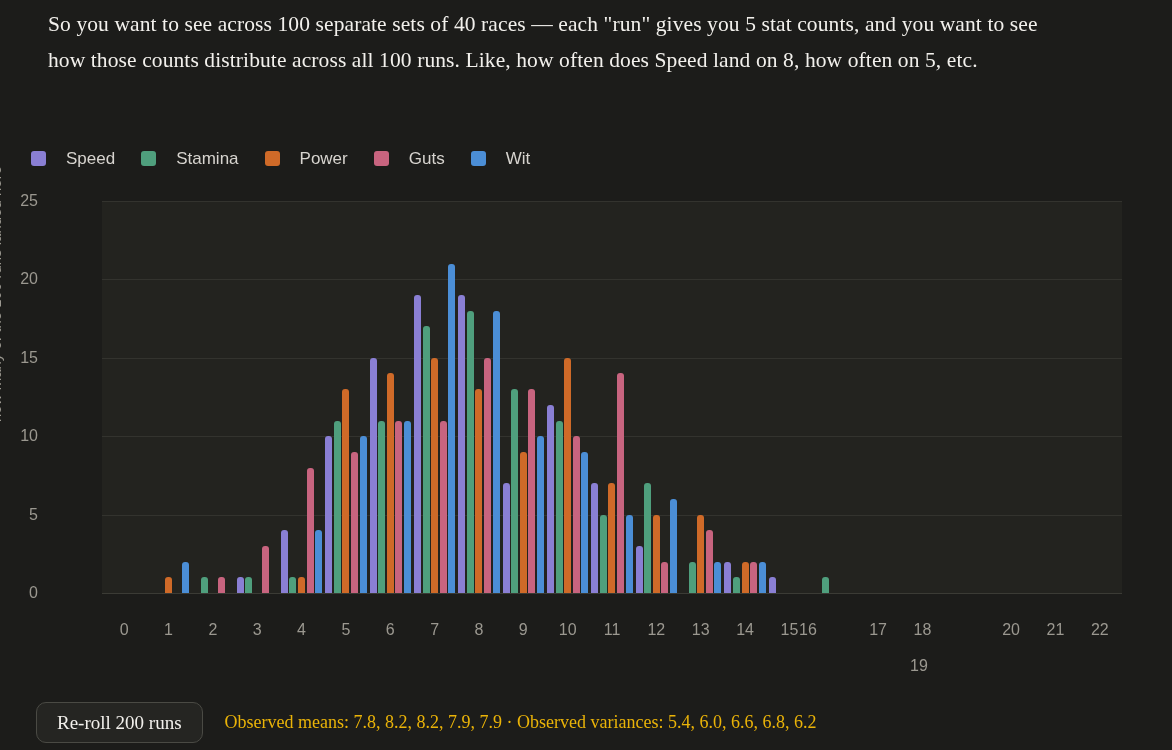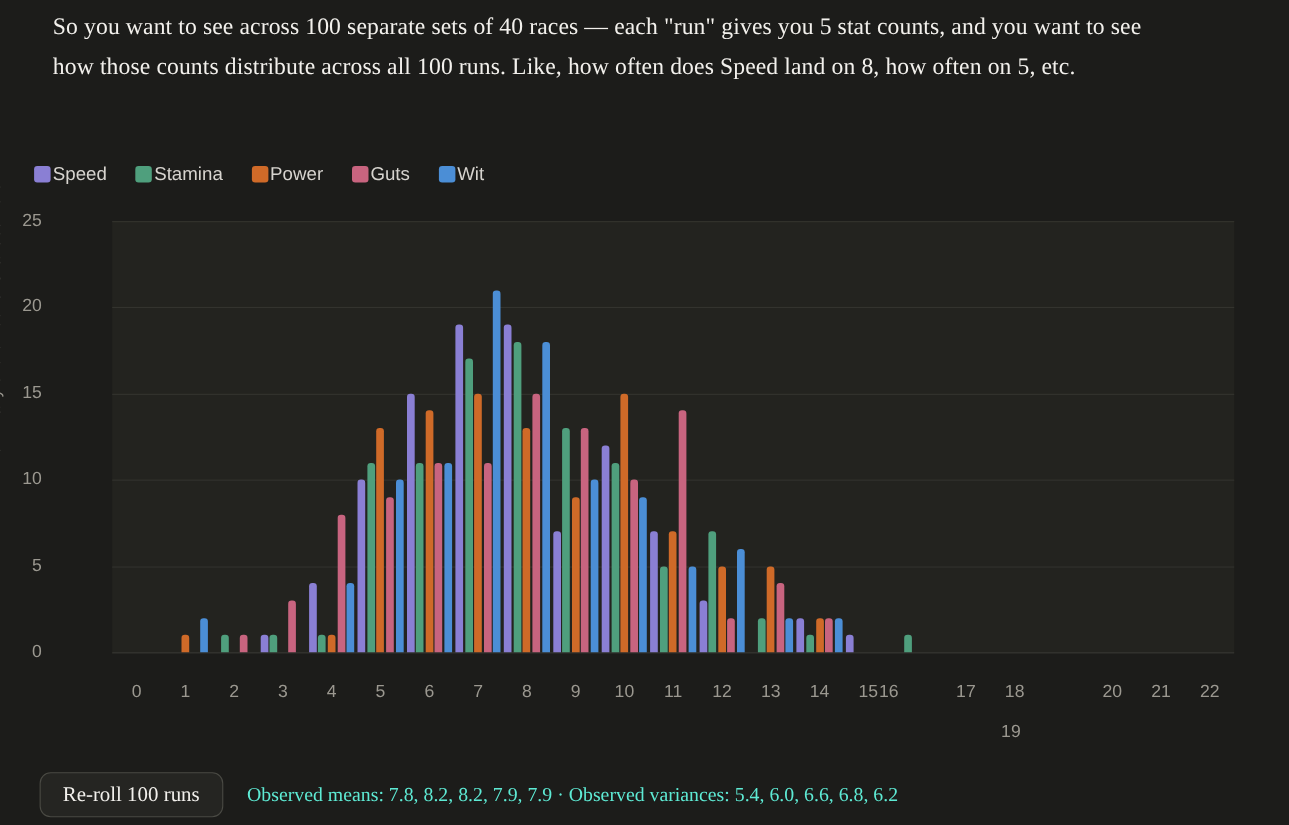--- a/index.html
+++ b/index.html
@@ -36,21 +36,21 @@
     left: 31px;
     top: 145px;
     display: flex;
     align-items: center;
     gap: 26px;
     height: 26px;
   }
   .legend-item {
     display: flex;
     align-items: center;
-    gap: 2px;
+    gap: 20px;
     cursor: pointer;
   }
   .legend-swatch {
     width: 15px;
     height: 15px;
     border-radius: 3px;
     display: block;
   }
   .legend-label {
     font-size: 17px;
@@ -154,21 +154,21 @@
     color: #f2f0ec;
     font-family: "Liberation Serif", serif;
     font-size: 19px;
     padding: 10px 20px;
     cursor: pointer;
     line-height: 1;
   }
   #stats-text {
     font-family: "Liberation Serif", serif;
     font-size: 18px;
-    color: #5eead4;
+    color: #eab308;
     white-space: nowrap;
   }
 </style>
 </head>
 <body>
 
 <div id="intro">So you want to see across 100 separate sets of 40 races — each "run" gives you 5 stat counts, and you want to see how those counts distribute across all 100 runs. Like, how often does Speed land on 8, how often on 5, etc.</div>
 
 <div id="legend">
     <div class="legend-item">
@@ -330,15 +330,15 @@
       <div class="xtick" style="left: 909.13px;">20</div>
       <div class="group" style="left: 888.43px; width: 41.4px;"></div>
       <div class="xtick" style="left: 953.478px;">21</div>
       <div class="group" style="left: 932.778px; width: 41.4px;"></div>
       <div class="xtick" style="left: 997.826px;">22</div>
       <div class="group" style="left: 977.126px; width: 41.4px;"></div>
     </div>
 </div>
 
 <div id="footer">
-  <button id="reroll-button">Re-roll 100 runs</button>
+  <button id="reroll-button">Re-roll 200 runs</button>
   <div id="stats-text">Observed means: 7.8, 8.2, 8.2, 7.9, 7.9 · Observed variances: 5.4, 6.0, 6.6, 6.8, 6.2</div>
 </div>
 
 </body></html>

